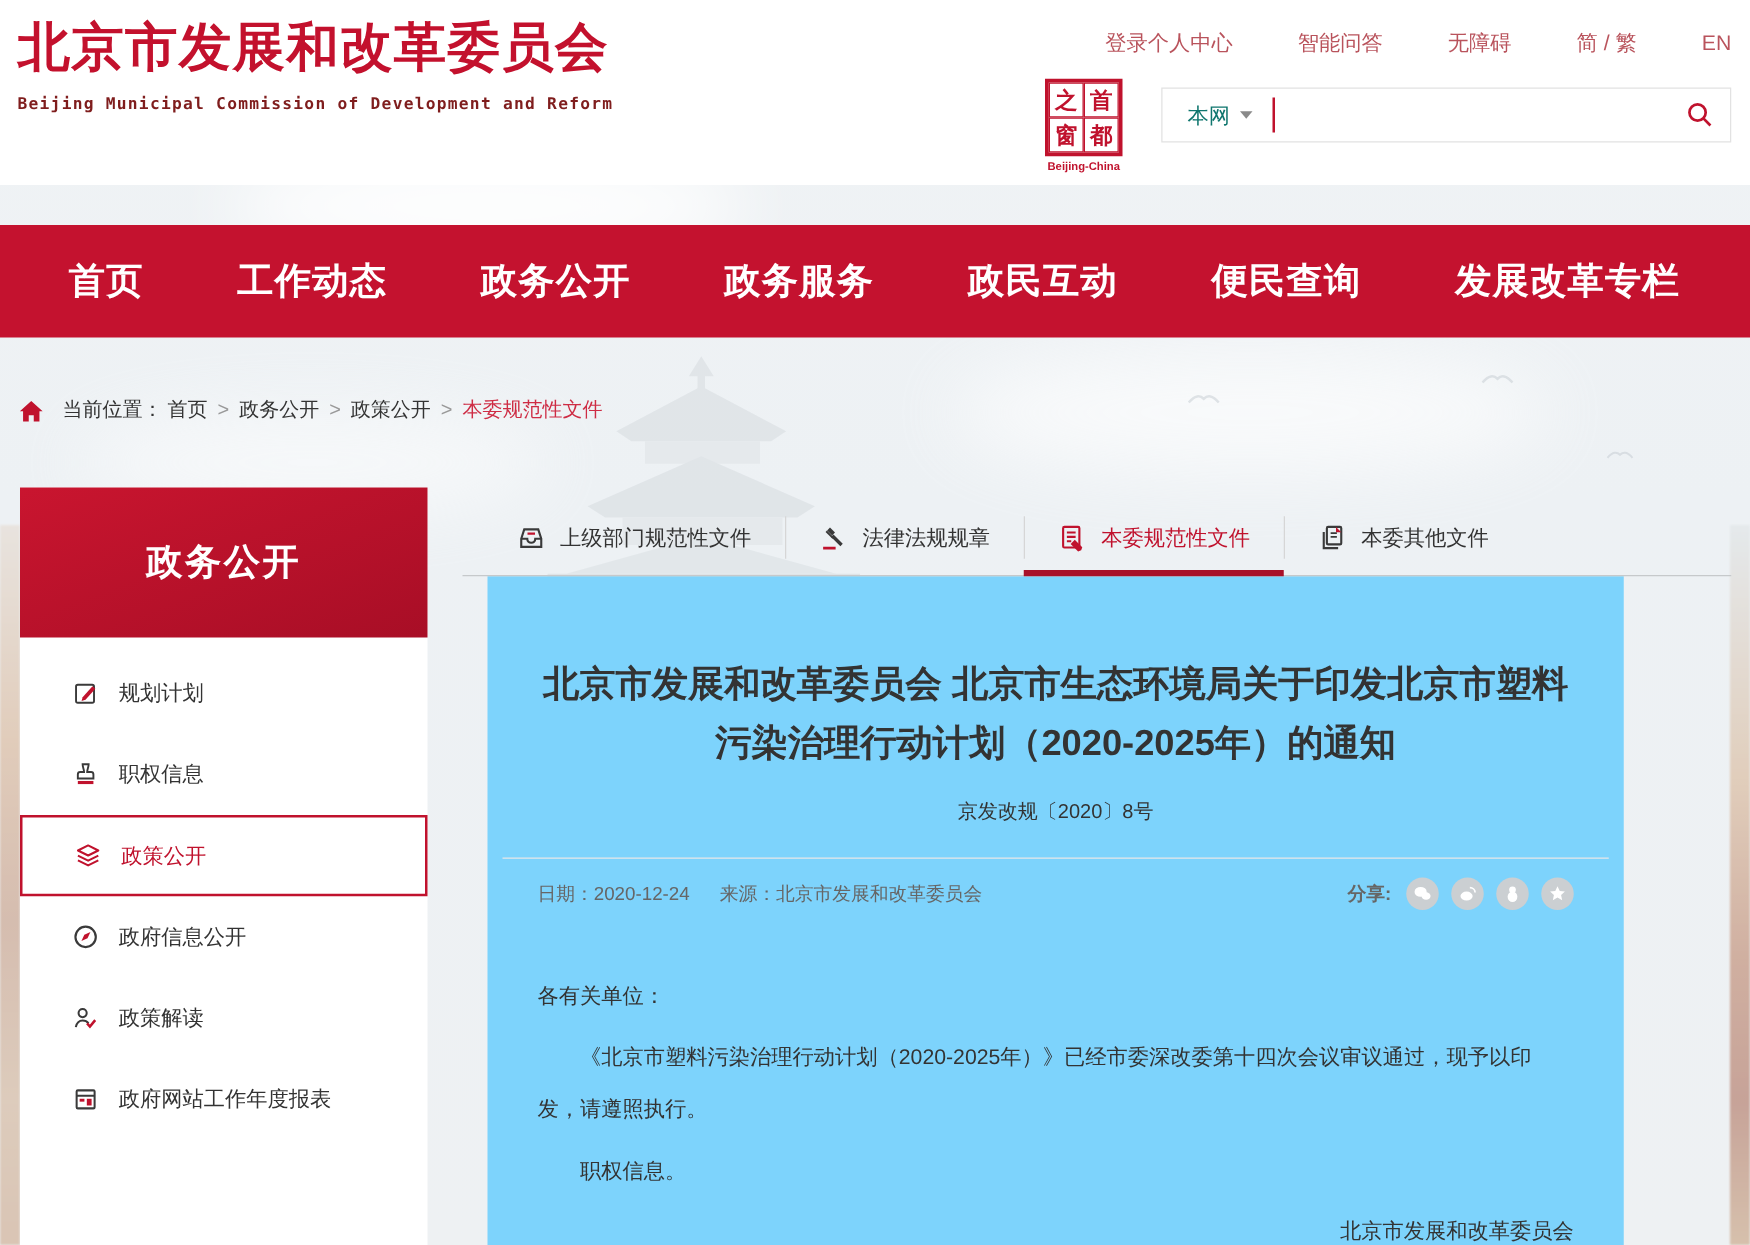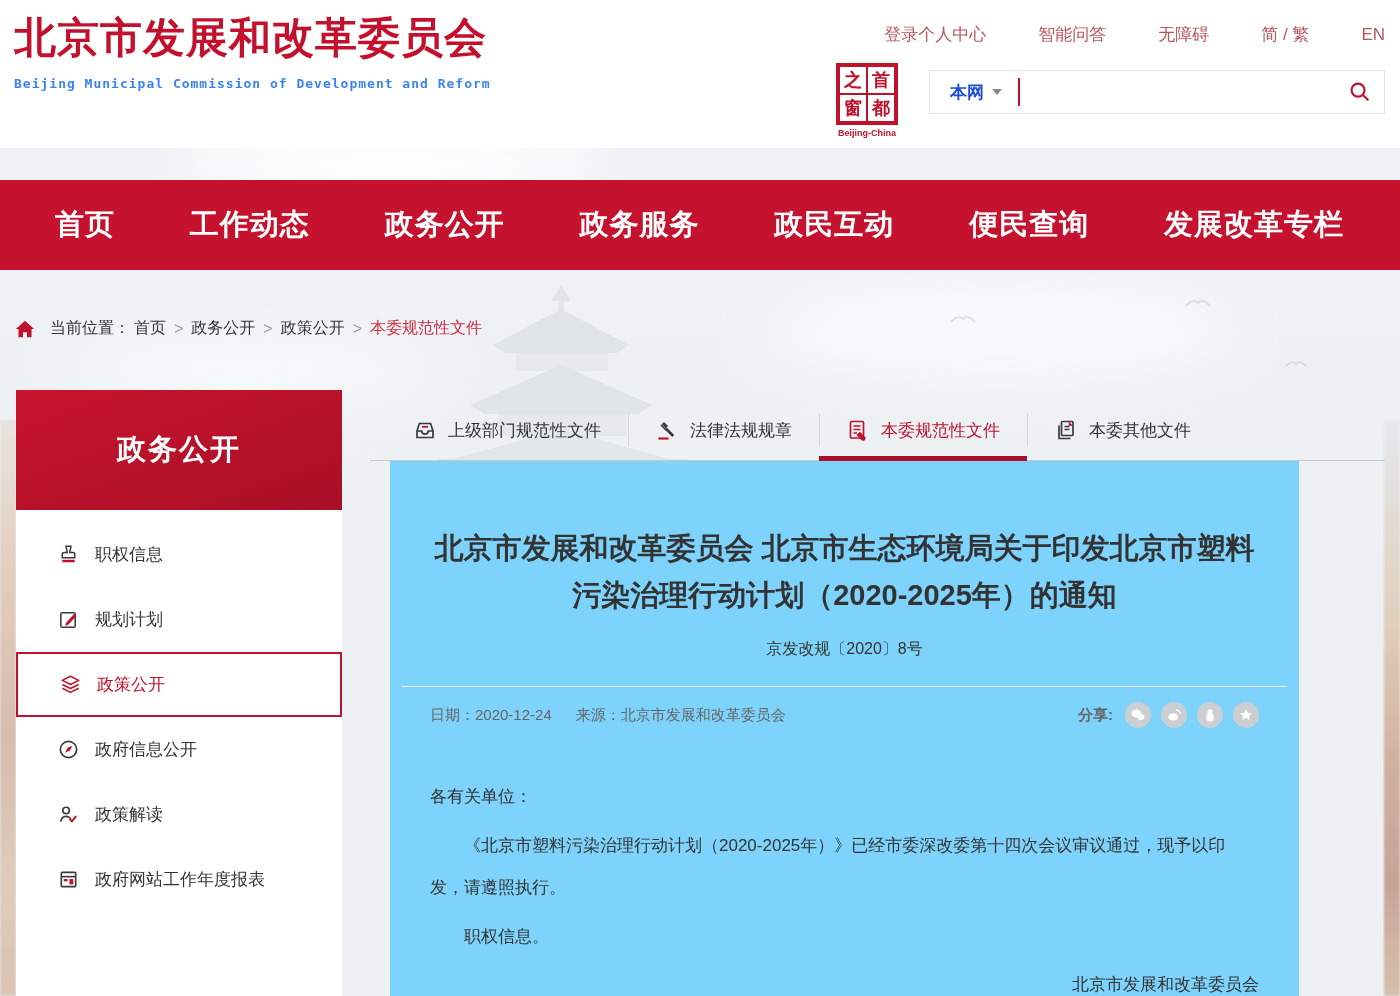--- a/index.html
+++ b/index.html
@@ -16,33 +16,33 @@
     background:linear-gradient(180deg,#e3d4c6 0%,#d3a177 30%,#b97f5e 55%,#caa07b 80%,#c2906a 100%);}
   .edge-right{right:0;top:420px;height:576px;opacity:.55;
     background:linear-gradient(180deg,#dfe4e6 0%,#d8b28f 35%,#b97b5e 60%,#a8644f 80%,#c49a74 100%);}
   .temple{position:absolute;left:398px;top:283px;opacity:.55;}
   .bird{position:absolute;opacity:.4;}
   
   .top-header{position:absolute;top:0;left:0;right:0;height:148px;background:#fff;z-index:2;}
   .logo{position:absolute;left:14px;top:14px;}
   .logo-title{font-size:42px;font-weight:bold;color:#c3112d;letter-spacing:1px;line-height:48px;}
   .logo-subtitle{margin-top:14px;font-family:"DejaVu Sans Mono","Liberation Mono",monospace;
-    font-size:13px;font-weight:bold;color:#3b82f6;letter-spacing:1px;}
+    font-size:13px;font-weight:bold;color:#7f1d1d;letter-spacing:1px;}
   .top-links{position:absolute;right:15px;top:23px;display:flex;align-items:center;gap:52px;
     font-size:17px;color:#b9535c;}
   .top-link{cursor:pointer;white-space:nowrap;}
   .seal{position:absolute;left:835px;top:63px;width:64px;text-align:center;}
   .seal-grid{width:56px;height:56px;margin:0 auto;border:3px solid #c0122d;display:grid;
     grid-template-columns:1fr 1fr;grid-template-rows:1fr 1fr;background:#fff;}
   .seal-cell{border:1px solid #c0122d;display:flex;align-items:center;justify-content:center;
     font-family:"DejaVu Serif","Liberation Serif",serif;font-weight:bold;font-size:18px;color:#c0122d;}
   .seal-caption{margin-top:3px;font-size:9px;font-weight:bold;color:#c0122d;letter-spacing:0;}
   .search-bar{position:absolute;left:929px;top:70px;width:456px;height:44px;box-sizing:border-box;
     border:1px solid #e2e2e2;background:#fff;display:flex;align-items:center;}
-  .search-scope{display:flex;align-items:center;gap:8px;padding-left:20px;font-size:17px;color:#1d4ed8;cursor:pointer;font-weight:bold;}
+  .search-scope{display:flex;align-items:center;gap:8px;padding-left:20px;font-size:17px;color:#0f766e;cursor:pointer;}
   .caret-down{width:0;height:0;border-left:5px solid transparent;border-right:5px solid transparent;
     border-top:6px solid #8a8a8a;}
   .search-divider{width:2px;height:28px;background:#c0122d;margin-left:16px;}
   .search-input{flex:1;border:none;outline:none;height:38px;margin:0 8px;font-size:16px;background:transparent;}
   .search-btn{width:40px;height:40px;display:flex;align-items:center;justify-content:center;cursor:pointer;margin-right:4px;}
   
   .main-nav{position:absolute;top:180px;left:0;right:0;height:90px;background:#c4122f;z-index:2;
     display:flex;align-items:center;justify-content:space-between;padding:0 56px 0 55px;box-sizing:border-box;}
   .nav-item{color:#fff;font-size:29px;font-weight:bold;letter-spacing:1px;cursor:pointer;white-space:nowrap;}
   
@@ -191,35 +191,35 @@
   <span class="crumb-current">本委规范性文件</span>
 </div>
 
 <aside class="sidebar">
   <div class="sidebar-header">政务公开</div>
   <div class="side-list">
 
       <div class="side-item">
         <span class="side-icon">
           <svg width="23" height="23" viewBox="0 0 24 24">
+            <rect x="4" y="5" width="15" height="15" rx="1.5" fill="none" stroke="#3a3a3a" stroke-width="1.6"></rect>
+            <path d="M9.5 15.5l8.2-9.3 2.4 2.1-8.2 9.3-3.3 1z" fill="#c0122d"></path>
+          </svg>
+        </span>
+        <span>规划计划</span>
+      </div>
+
+      <div class="side-item">
+        <span class="side-icon">
+          <svg width="23" height="23" viewBox="0 0 24 24">
             <path d="M9.5 3.5h5c0 3-1.2 4-1.2 6.5h3.2a2 2 0 0 1 2 2v3.5H5.5V12a2 2 0 0 1 2-2h3.2c0-2.5-1.2-3.5-1.2-6.5z" fill="none" stroke="#3a3a3a" stroke-width="1.6"></path>
             <rect x="5.5" y="17.5" width="13" height="2.6" fill="#c0122d"></rect>
           </svg>
         </span>
         <span>职权信息</span>
-      </div>
-
-      <div class="side-item">
-        <span class="side-icon">
-          <svg width="23" height="23" viewBox="0 0 24 24">
-            <rect x="4" y="5" width="15" height="15" rx="1.5" fill="none" stroke="#3a3a3a" stroke-width="1.6"></rect>
-            <path d="M9.5 15.5l8.2-9.3 2.4 2.1-8.2 9.3-3.3 1z" fill="#c0122d"></path>
-          </svg>
-        </span>
-        <span>规划计划</span>
       </div>
 
       <div class="side-item active">
         <span class="side-icon">
           <svg width="23" height="23" viewBox="0 0 24 24" fill="none" stroke="#c0122d" stroke-width="1.7" stroke-linejoin="round">
             <path d="M12 3.5l8.5 4.2L12 11.9 3.5 7.7z"></path>
             <path d="M3.5 12l8.5 4.2 8.5-4.2"></path>
             <path d="M3.5 16l8.5 4.2 8.5-4.2"></path>
           </svg>
         </span>

